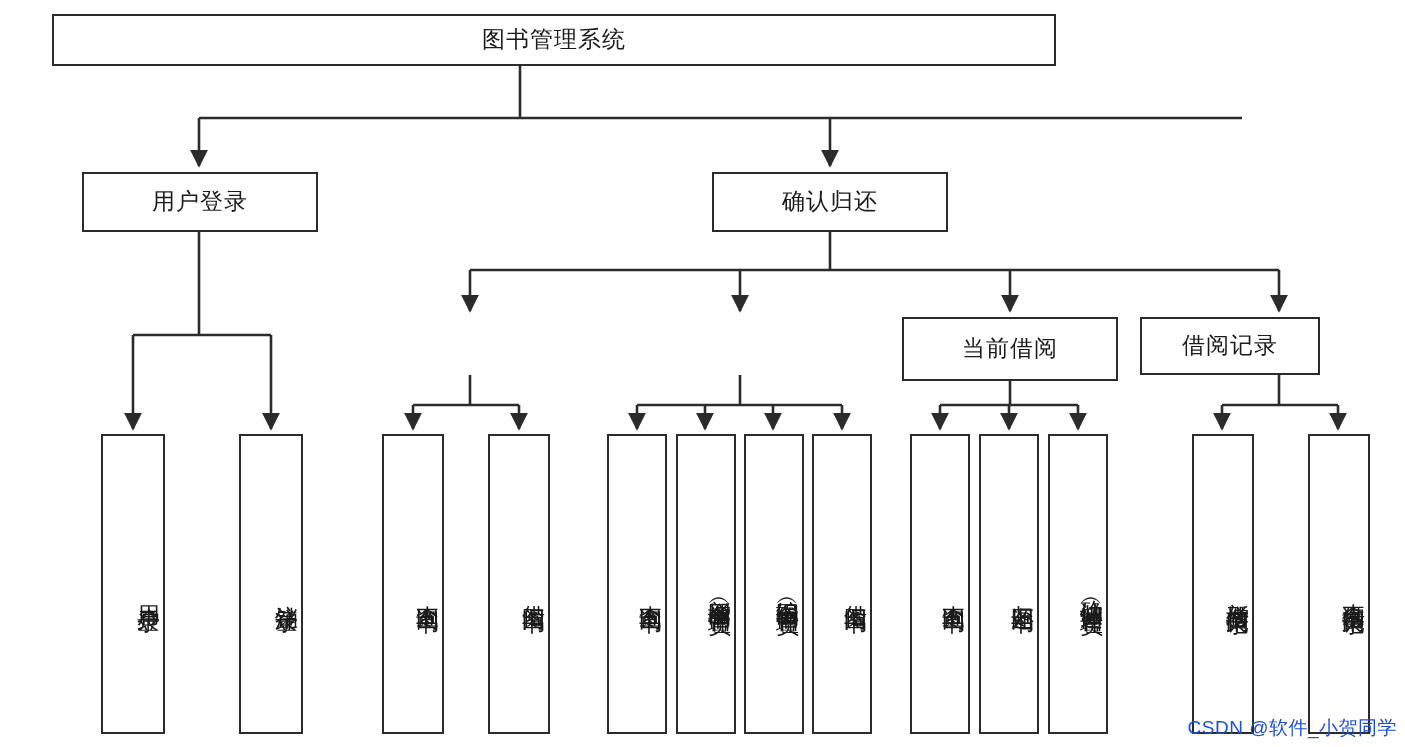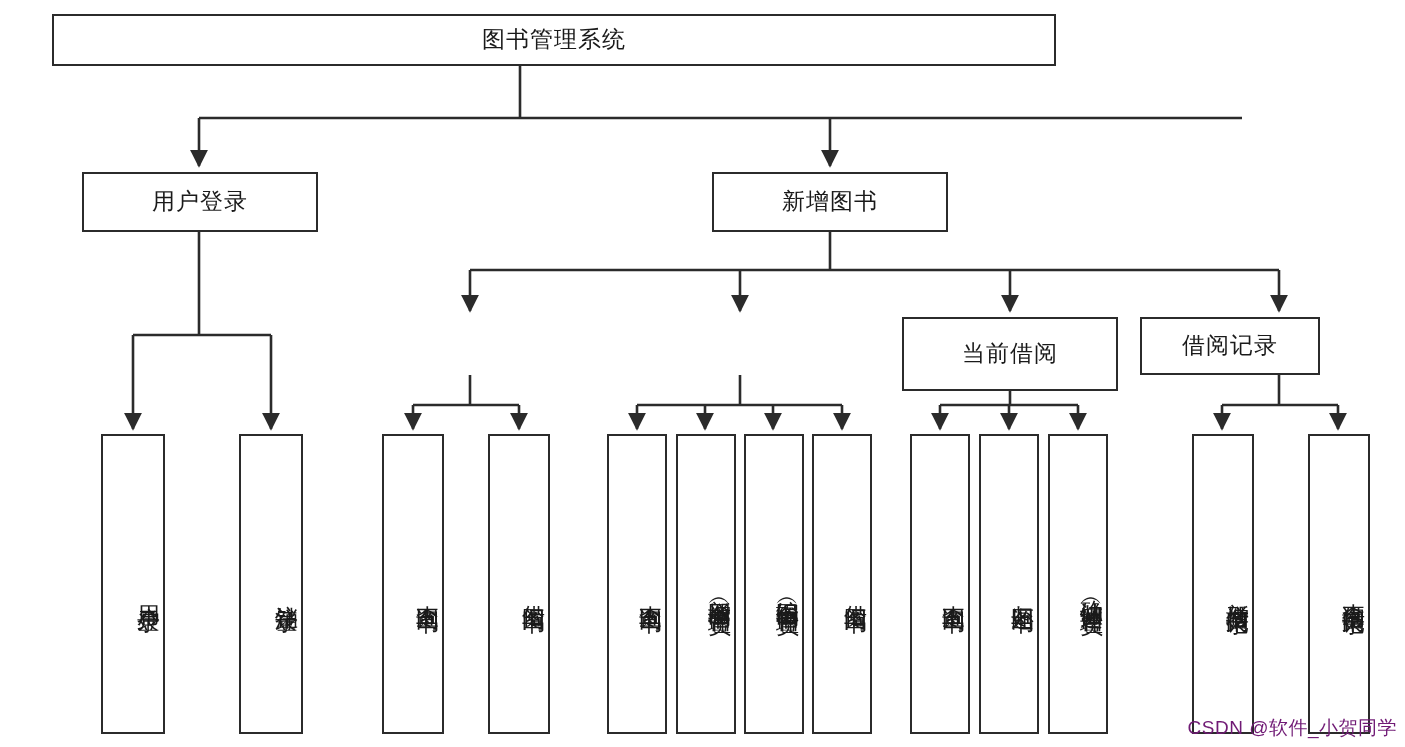--- a/index.html
+++ b/index.html
@@ -53,21 +53,21 @@
   .node.vert .vlabel {
     writing-mode: vertical-rl;
     text-orientation: upright;
     white-space: nowrap;
   }
   .watermark {
     position: absolute;
     right: 8px;
     bottom: 6px;
     font-size: 19px;
-    color: #701a75;
+    color: #1d4ed8;
     letter-spacing: 0.5px;
     white-space: nowrap;
   }
 </style>
 </head>
 <body>
 
 <div id="canvas">
 
   <svg class="wires" viewBox="0 0 1405 747" xmlns="http://www.w3.org/2000/svg">
@@ -122,24 +122,24 @@
   </svg>
 
   <div class="node horiz" style="left:18px; top:14px; width:1004px; height:52px;margin-left:34px;">
     <span>图书管理系统</span>
   </div>
 
   <div class="node horiz" style="left:82px; top:172px; width:236px; height:60px;">
     <span>用户登录</span>
   </div>
   <div class="node horiz" style="left:712px; top:172px; width:236px; height:60px;">
-    <span>新增图书</span>
+    <span>确认归还</span>
   </div>
 
-  <div class="node horiz" style="left:902px; top:317px; width:216px; height:74px;">
+  <div class="node horiz" style="left:902px; top:317px; width:216px; height:64px;">
     <span>当前借阅</span>
   </div>
   <div class="node horiz" style="left:1140px; top:317px; width:180px; height:58px;">
     <span>借阅记录</span>
   </div>
 
   <div class="node vert" style="left:101px; top:434px; width:64px; height:300px;">
     <span class="vlabel">用户登录</span>
   </div>
   <div class="node vert" style="left:239px; top:434px; width:64px; height:300px;">

